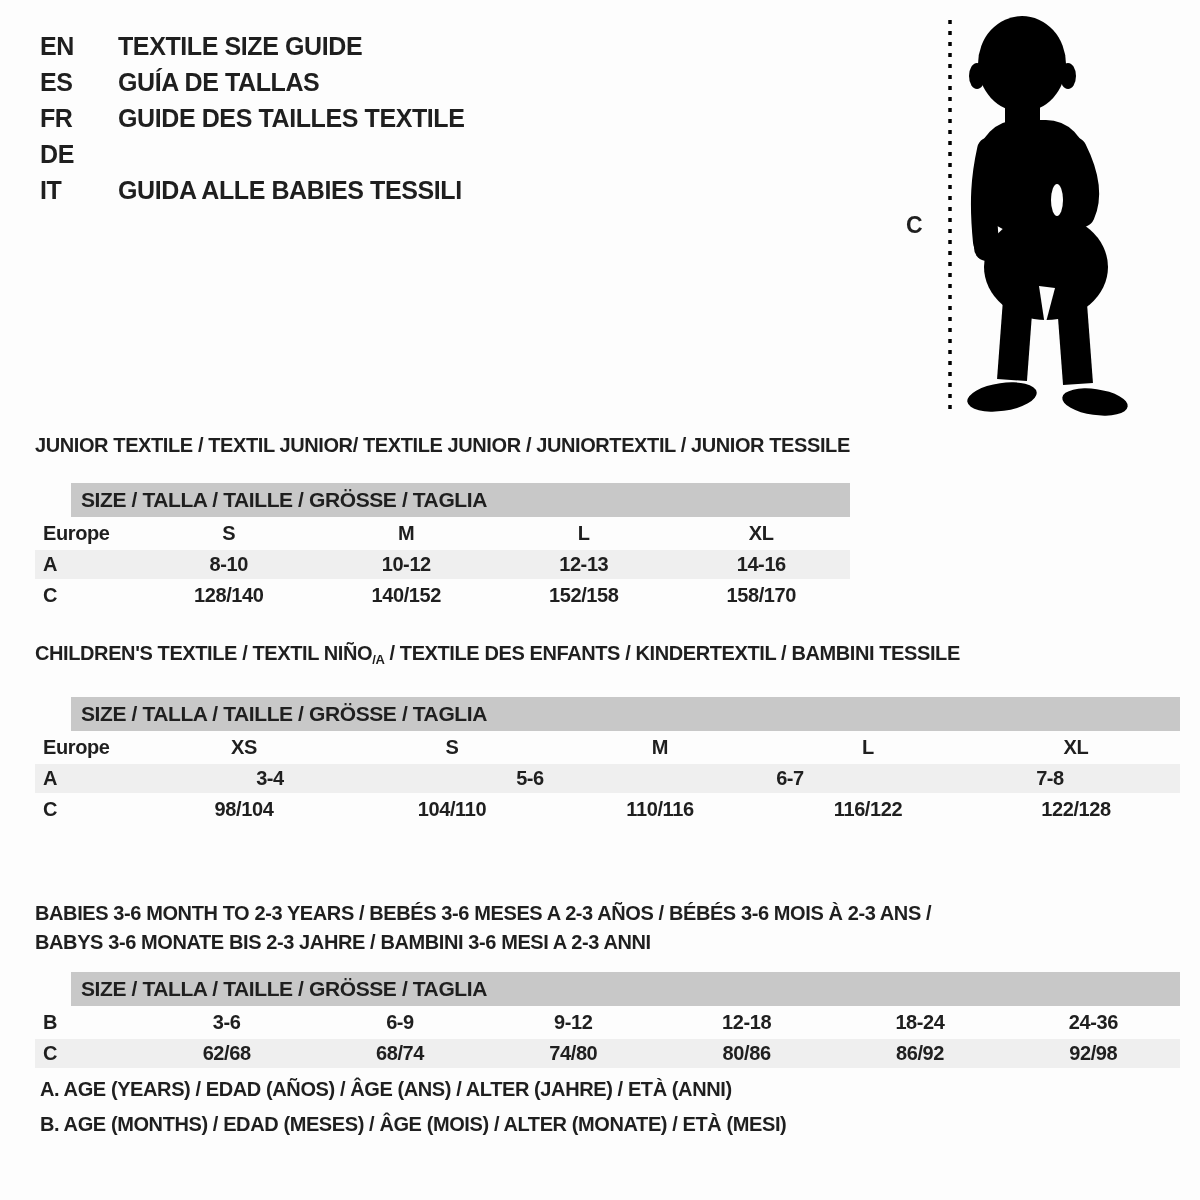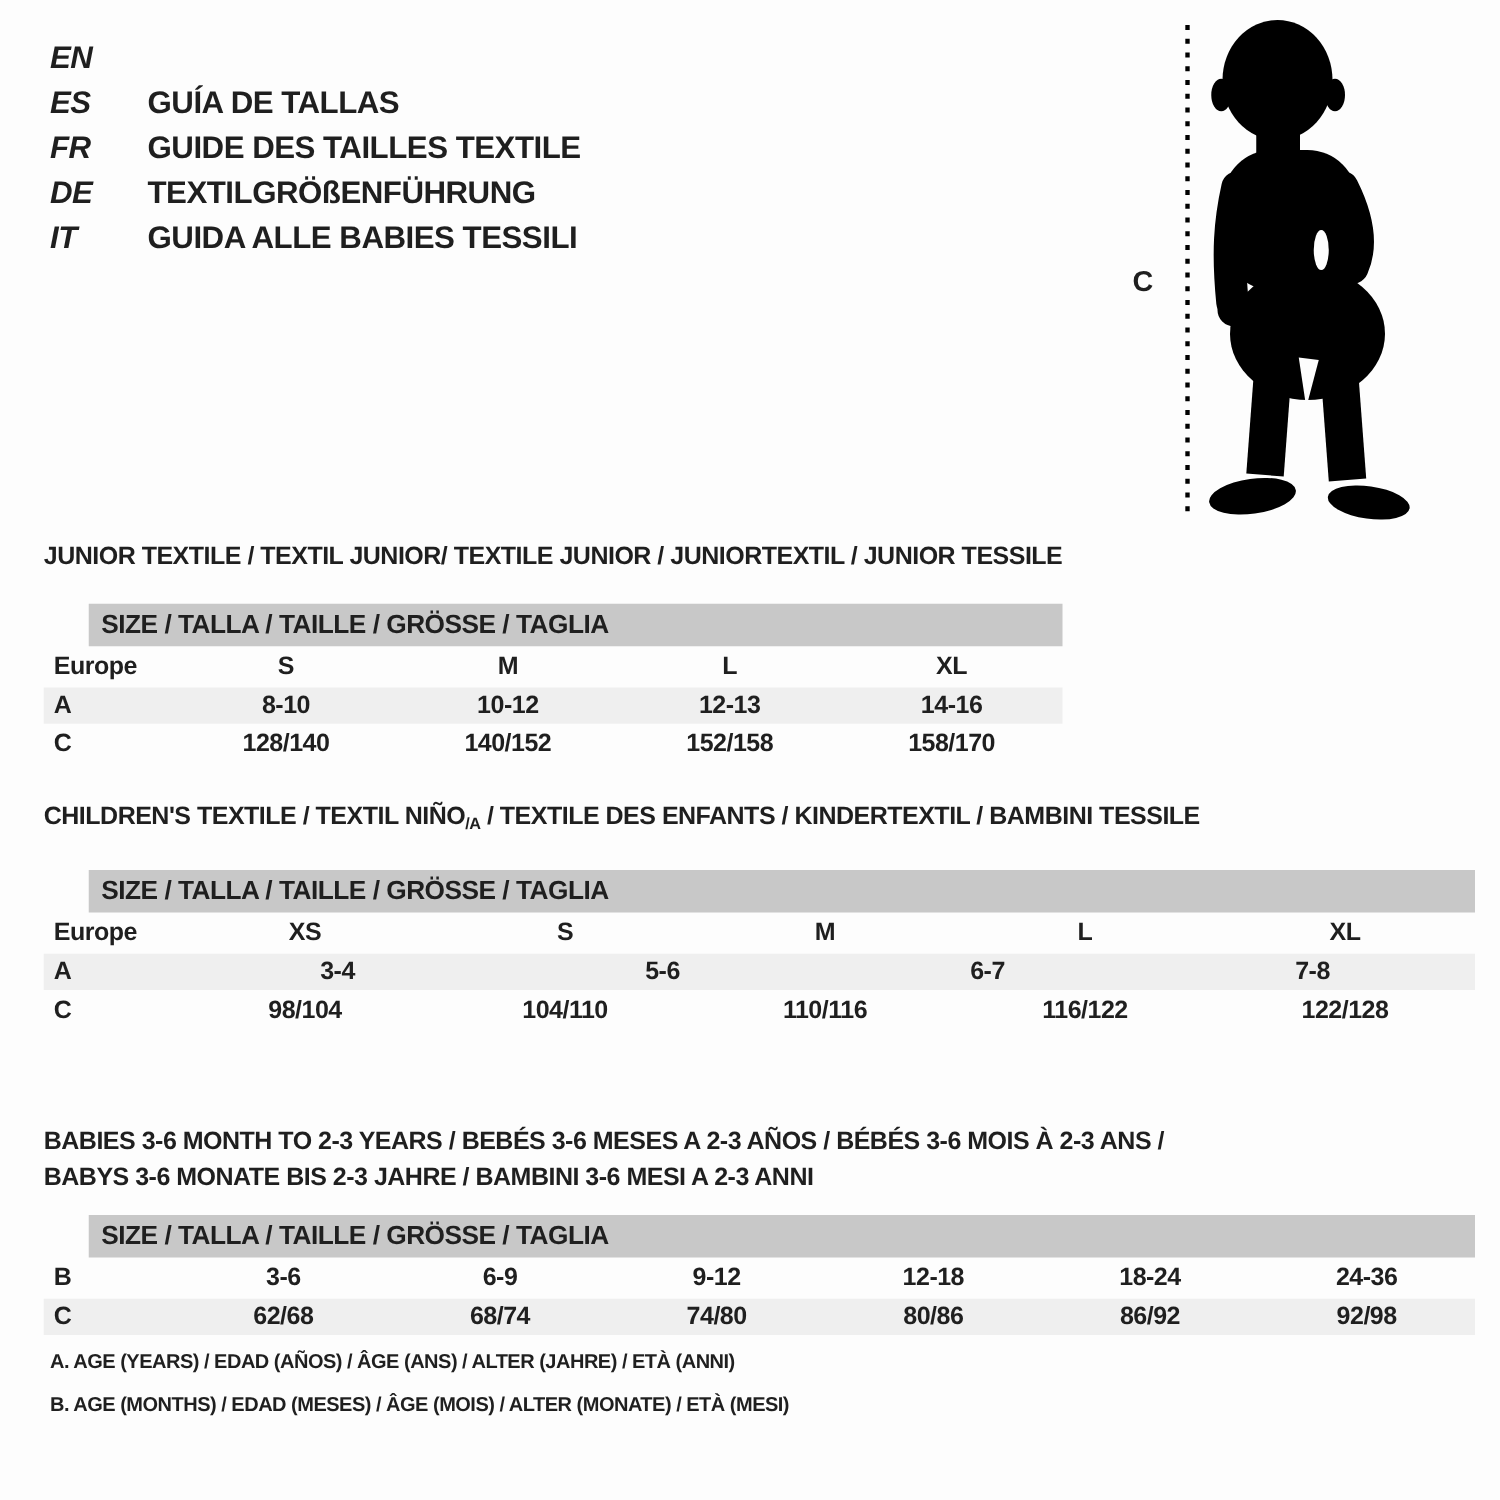--- a/index.html
+++ b/index.html
@@ -9,21 +9,21 @@
     color:var(--text,#1f1f1f);
     position:relative;
     font-weight:700;
     letter-spacing:-0.4px;
   }
   .page { position:absolute; inset:0; }
 
   
   .langs { position:absolute; top:28px; left:40px; }
   .lang-row { display:flex; height:36px; line-height:36px; font-size:25px; }
-  .lang-code { width:78px;font-style:italic; }
+  .lang-code { width:78px; }
   .lang-label { white-space:nowrap; }
 
   
   .figure-svg { position:absolute; left:940px; top:12px; width:200px; height:410px; }
   .figure-c { position:absolute; left:906px; top:212px; font-size:23px; }
 
   
   .section { position:absolute; left:35px; }
   .sec-junior  { top:435px; width:815px; }
   .sec-children{ top:643px; width:1145px; }
@@ -38,42 +38,42 @@
     height:34px; line-height:34px; background:var(--header-bar,#c8c8c8);
     padding-left:10px; font-size:21px;margin-left:36px;
   }
   .trow { display:flex; height:29px; line-height:29px; margin-top:2px; font-size:20px; }
   .trow.shaded { background:var(--row-shaded,#efefef); }
   .tlabel { width:105px; padding-left:8px; }
   .tcell { flex:1; text-align:center; }
 
   
   .legend { position:absolute; top:1072px; left:40px; }
-  .legend-line { font-size:16px; line-height:35px; white-space:nowrap; }
+  .legend-line { font-size:20px; line-height:35px; white-space:nowrap; }
 </style>
 </head>
 <body>
 
 <div class="page">
 
   <div class="langs">
     <div class="lang-row">
       <span class="lang-code">EN</span>
+      <span class="lang-label">TEXTILE SIZE GUIDE</span>
     </div>
     <div class="lang-row">
       <span class="lang-code">ES</span>
       <span class="lang-label">GUÍA DE TALLAS</span>
     </div>
     <div class="lang-row">
       <span class="lang-code">FR</span>
       <span class="lang-label">GUIDE DES TAILLES TEXTILE</span>
     </div>
     <div class="lang-row">
       <span class="lang-code">DE</span>
-      <span class="lang-label">TEXTILGRÖßENFÜHRUNG</span>
     </div>
     <div class="lang-row">
       <span class="lang-code">IT</span>
       <span class="lang-label">GUIDA ALLE BABIES TESSILI</span>
     </div>
   </div>
 
   <span class="figure-c">C</span>
   <svg class="figure-svg" viewBox="0 0 200 410" xmlns="http://www.w3.org/2000/svg">
     <line x1="10" y1="8" x2="10" y2="400" stroke="#000" stroke-width="3.5" stroke-dasharray="4 7"></line>

